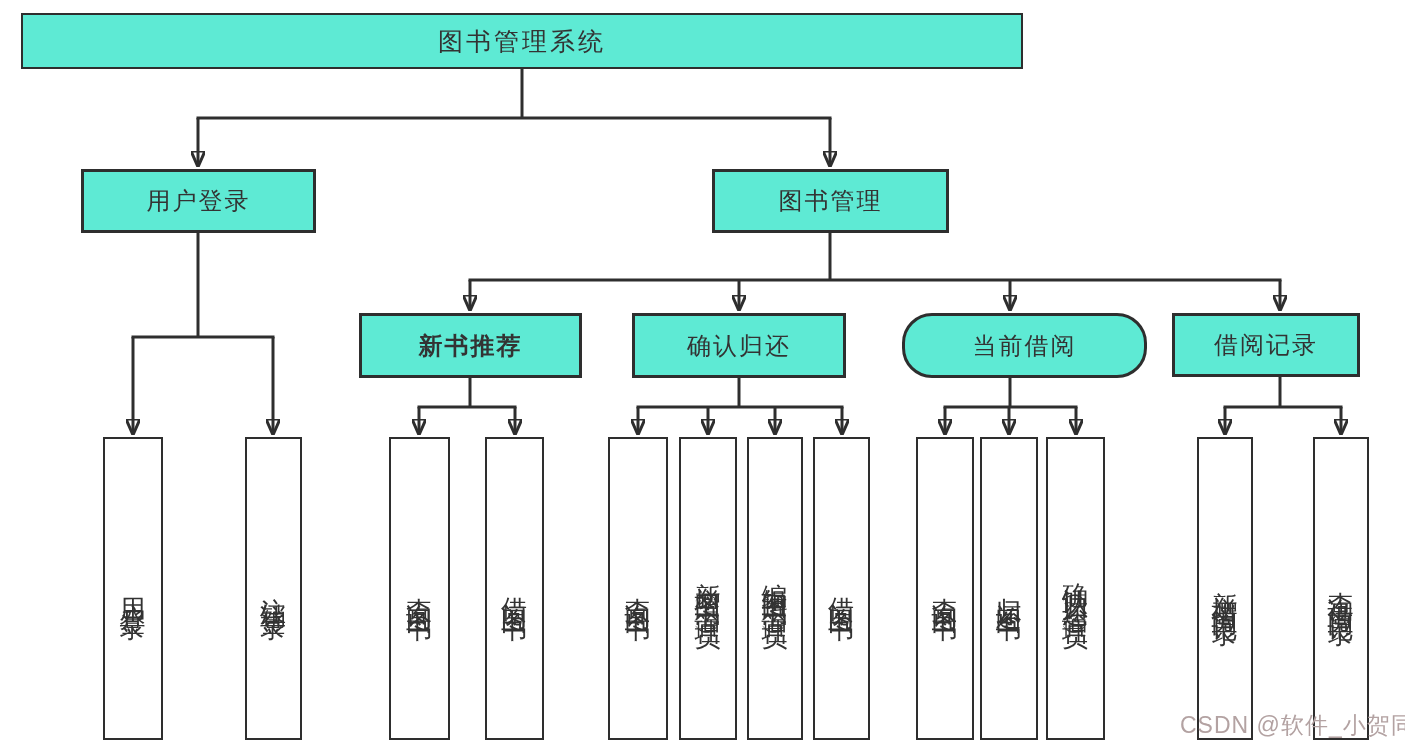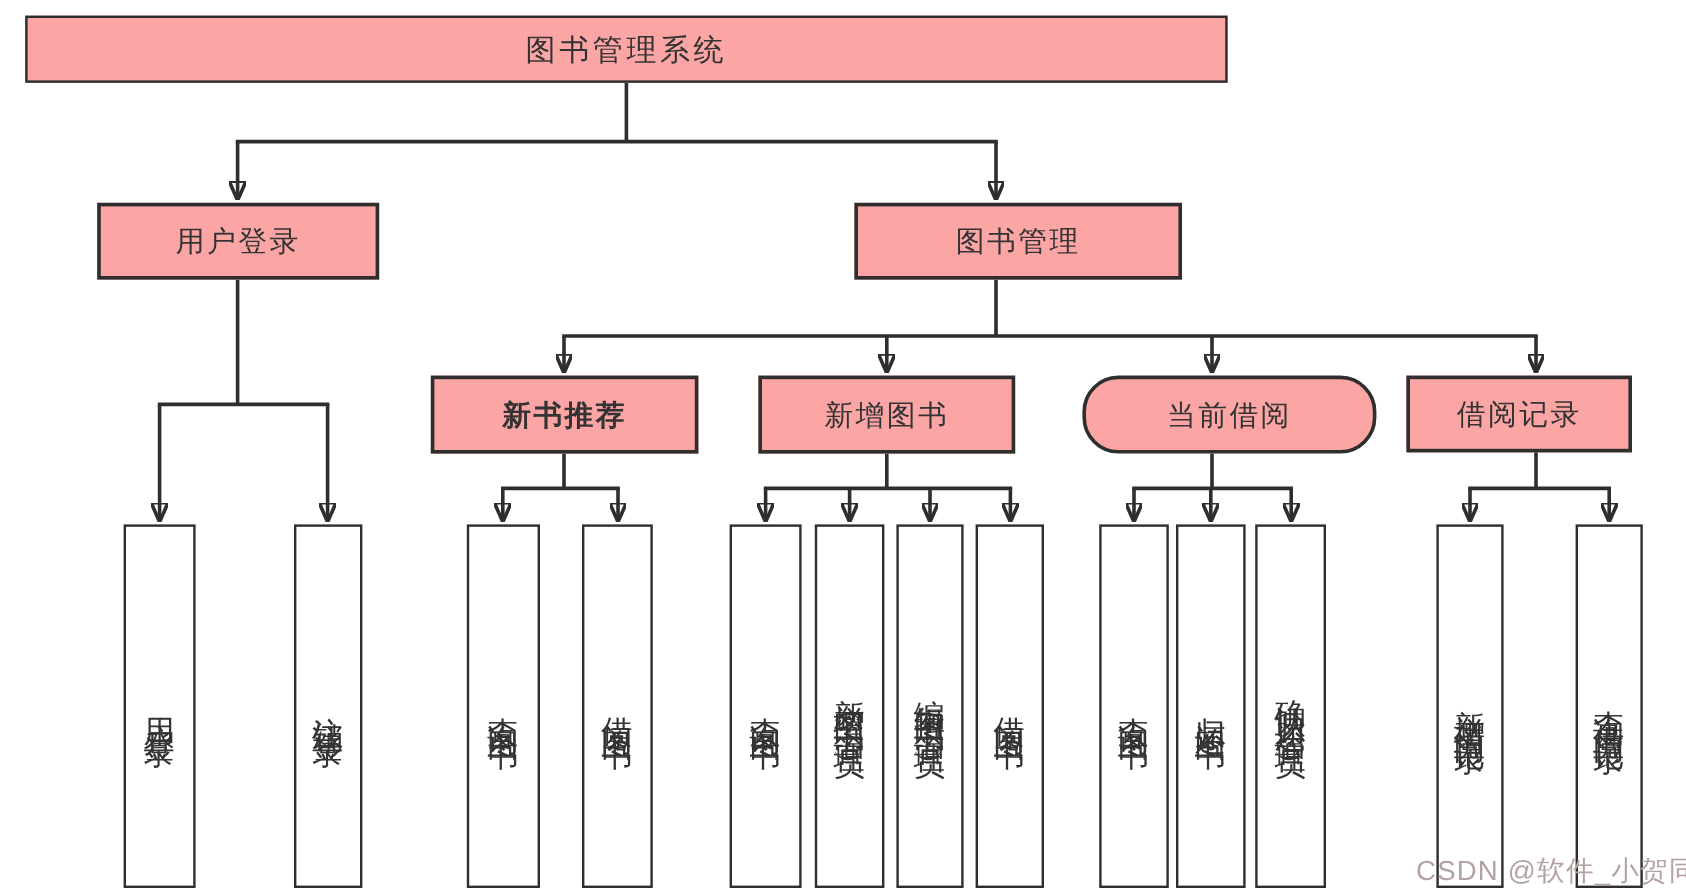--- a/index.html
+++ b/index.html
@@ -19,21 +19,21 @@
   }
   svg.connectors path {
     stroke: #2e2e2e;
     stroke-width: 3;
     fill: none;
   }
   svg.connectors path.bar { stroke-linecap: square; }
   .box {
     position: absolute;
     box-sizing: border-box;
-    background: #fca5a5;
+    background: #5eead4;
     border: 3px solid #2e2e2e;
     display: flex;
     align-items: center;
     justify-content: center;
     color: #333333;
     font-size: 24px;
     letter-spacing: 2px;
     white-space: nowrap;
   }
   .box.root { border-width: 2px; font-size: 25px; letter-spacing: 3px; }
@@ -131,24 +131,24 @@
       <path d="M1280 376 V407"></path>
       <path class="bar" d="M1225 407 H1341"></path>
       <path d="M1225 407 V434" marker-end="url(#arrow)"></path>
       <path d="M1341 407 V434" marker-end="url(#arrow)"></path>
     </g>
   </svg>
 
   <div class="box root" style="left:21px; top:13px; width:1002px; height:56px;">图书管理系统</div>
 
   <div class="box" style="left:81px; top:169px; width:235px; height:64px;">用户登录</div>
-  <div class="box" style="left:712px; top:169px; width:273px; height:64px;">图书管理</div>
+  <div class="box" style="left:712px; top:169px; width:237px; height:64px;">图书管理</div>
 
   <div class="box" style="left:359px; top:313px; width:223px; height:65px;font-weight:bold;">新书推荐</div>
-  <div class="box" style="left:632px; top:313px; width:214px; height:65px;">新增图书</div>
+  <div class="box" style="left:632px; top:313px; width:214px; height:65px;">确认归还</div>
   <div class="box" style="left:902px; top:313px; width:245px; height:65px;border-radius:30px;">当前借阅</div>
   <div class="box" style="left:1172px; top:313px; width:188px; height:64px;">借阅记录</div>
 
   <div class="leaf" style="left:103px; width:60px;">
     <span>用户登录</span>
   </div>
   <div class="leaf" style="left:245px; width:57px;">
     <span>注销登录</span>
   </div>
   <div class="leaf" style="left:389px; width:61px;">

